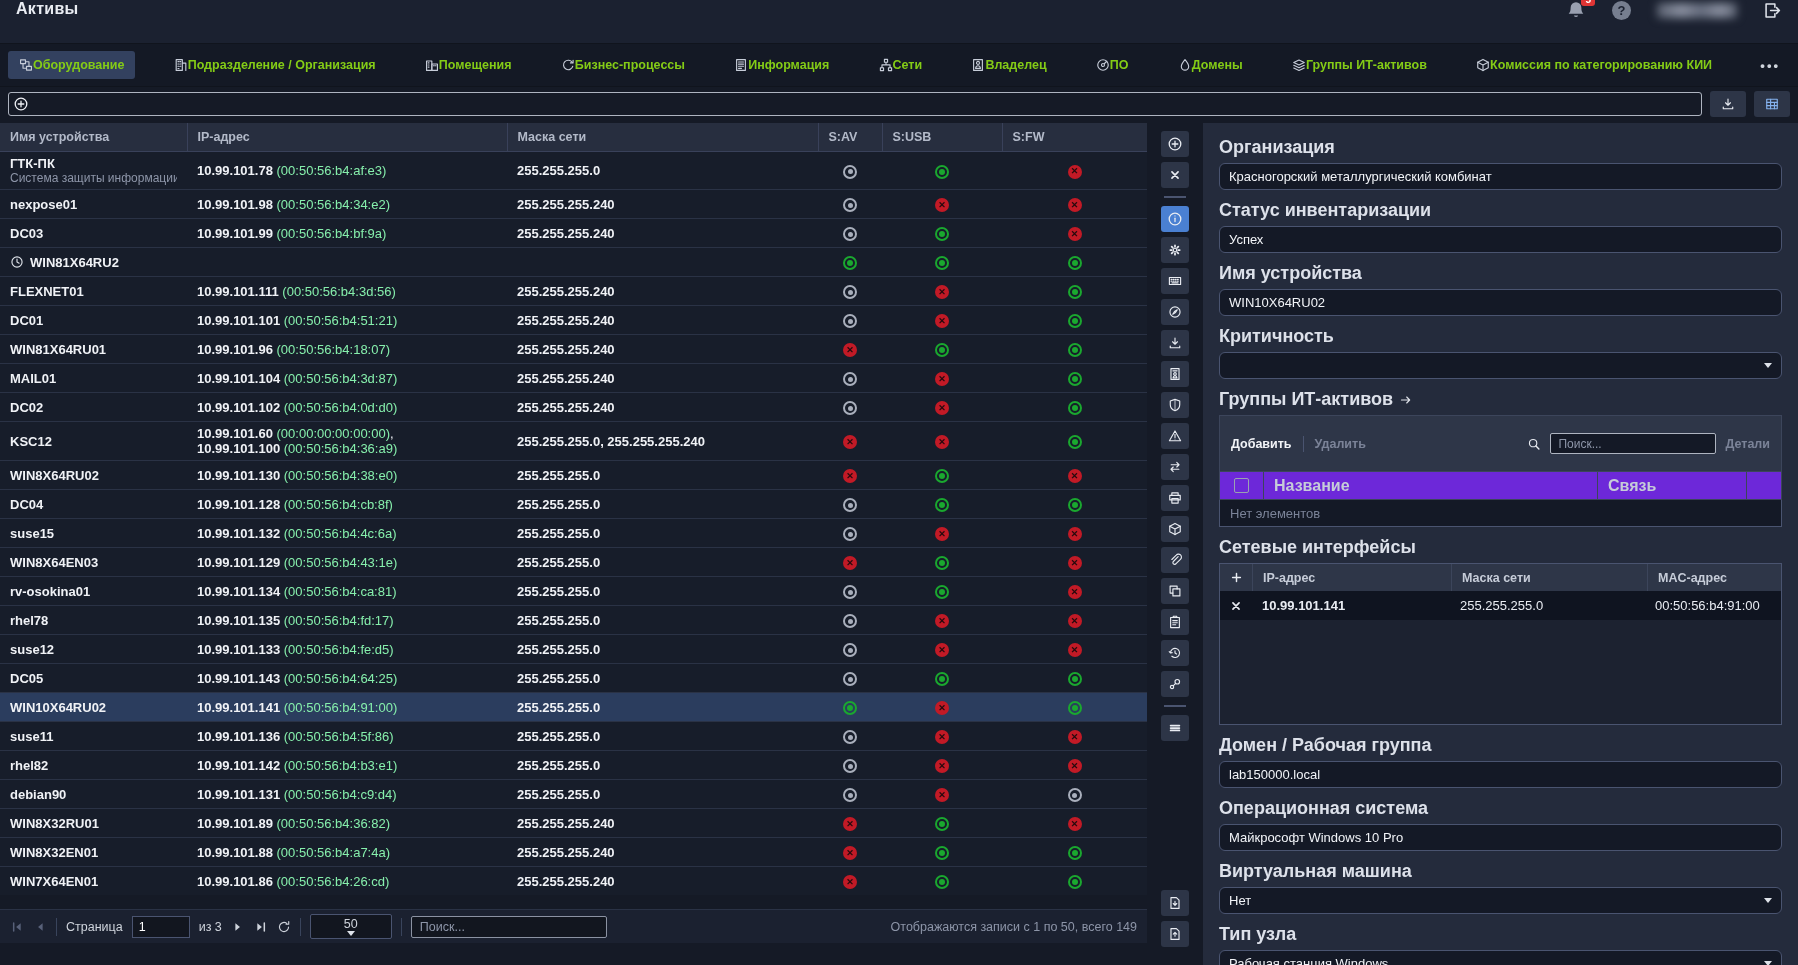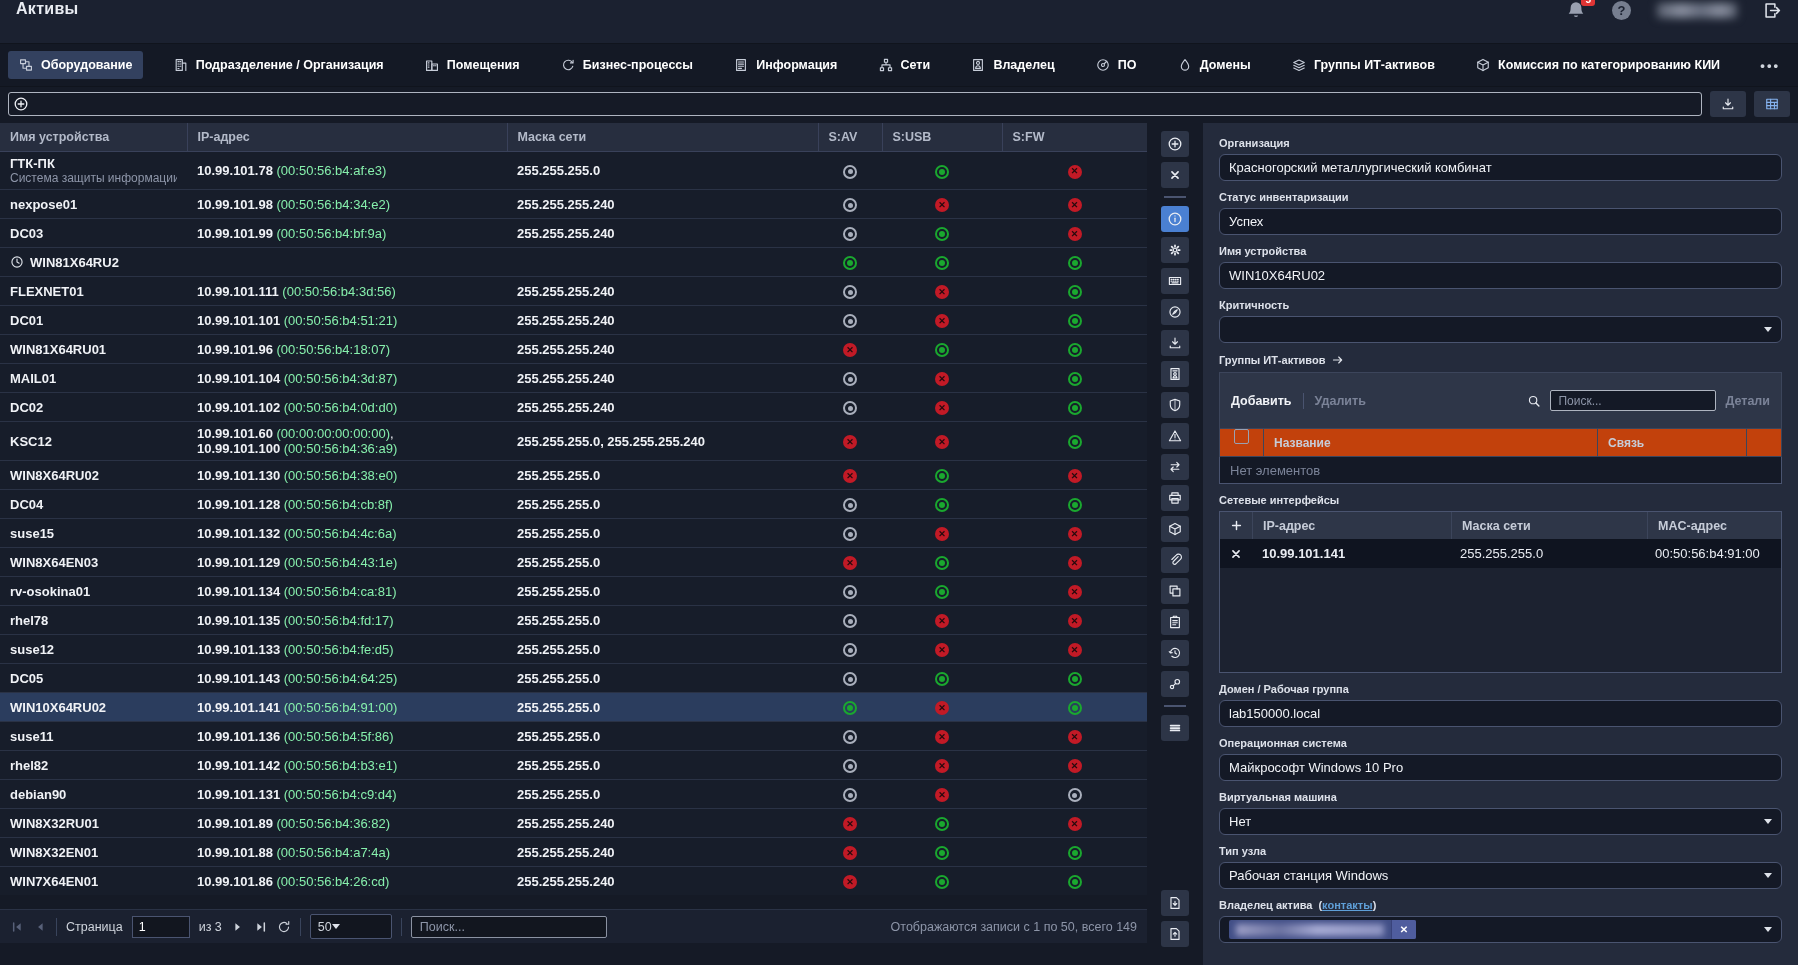--- a/index.html
+++ b/index.html
@@ -18,22 +18,22 @@
          font-weight:bold;border-radius:3px;padding:1px 4px;line-height:11px;}
   .help-circle{width:19px;height:19px;border-radius:50%;background:#767e8f;color:#1b2130;
                font-weight:bold;font-size:13px;display:flex;align-items:center;justify-content:center;}
   .user-blur{width:80px;height:15px;border-radius:2px;filter:blur(4px);
              background:linear-gradient(90deg,#59606f,#8a90a0 30%,#666d7e 55%,#8a90a0 80%,#5a6170);}
   .logout{color:#dfe3ea;}
 
   
   .tabbar{height:42px;flex:none;background:#141925;display:flex;align-items:center;
           padding:0 8px;justify-content:space-between;border-bottom:1px solid #10141d;}
-  .tab{display:flex;align-items:center;gap:8px;padding:7px 11px;border-radius:3px;
-       color:#ffffff;font-weight:bold;font-size:12.5px;white-space:nowrap;cursor:pointer;}
+  .tab{display:flex;align-items:center;gap:0;padding:7px 11px;border-radius:3px;
+       color:#84cc16;font-weight:bold;font-size:12.5px;white-space:nowrap;cursor:pointer;}
   .tab .ticon{color:#c7cdd9;}
   .tab.selected{background:#33415f;}
   .tab-more{color:#cfd4dc;font-weight:bold;letter-spacing:2px;padding:0 10px;cursor:pointer;}
 
   
   .filterrow{height:30px;flex:none;display:flex;align-items:center;padding:2px 8px 4px;gap:6px;}
   .filterbar{flex:1;height:22px;border:1px solid #aeb4c0;border-radius:3px;
              display:flex;align-items:center;padding:0 1px;}
   .filter-add{width:22px;height:18px;display:flex;align-items:center;justify-content:center;
               color:#eef0f5;cursor:pointer;}
@@ -72,59 +72,59 @@
 
   
   .pagebar{height:33px;flex:none;background:#1b2130;border-top:1px solid #2a3245;
            display:flex;align-items:center;padding:0 10px;gap:9px;color:#cfd4dc;font-size:12.5px;}
   .pg-ic{color:#cfd4dc;cursor:pointer;}
   .pg-ic.disabled{color:#586179;}
   .vsep{width:1px;height:18px;background:#39445c;flex:none;}
   .pg-input{width:44px;height:20px;background:#12161f;border:1px solid #4a5470;color:#fff;
             padding:0 6px;font-size:12.5px;font-family:inherit;}
   .pg-select{width:66px;height:23px;background:#12161f;border:1px solid #4a5470;border-radius:2px;
-             display:flex;align-items:center;justify-content:flex-start;padding:0 7px;cursor:pointer;}
+             display:flex;align-items:center;justify-content:center;padding:0 7px;cursor:pointer;flex-direction:column;}
   .caret{width:0;height:0;border-left:4.5px solid transparent;border-right:4.5px solid transparent;
          border-top:5px solid #dfe3ea;}
   .pg-search{width:178px;height:20px;background:#12161f;border:1px solid #8b92a2;border-radius:2px;
              color:#e9ecf2;padding:0 8px;font-size:12.5px;font-family:inherit;}
   .pg-search::placeholder{color:#8d95a8;}
   .pg-summary{margin-left:auto;color:#8d95a8;}
 
   
   .vtoolbar{width:56px;flex:none;display:flex;flex-direction:column;align-items:center;
             padding:8px 0 18px;gap:5px;}
   .vbtn{width:28px;height:26px;background:#2d3547;border-radius:3px;flex:none;color:#e9ecf2;
         display:flex;align-items:center;justify-content:center;cursor:pointer;}
   .vbtn.selected{background:#4a80d2;}
   .vdivider{width:22px;border-top:2px solid #4a5470;margin:3px 0;flex:none;}
   .vspacer{flex:1;}
 
   
   .panel{flex:1;background:#242b3c;padding:12px 16px 8px;overflow:hidden;min-width:0;}
-  .fld-label{color:#dde1ea;font-weight:bold;font-size:11px;margin:10px 0 5px;display:flex;
+  .fld-label{color:#dde1ea;font-weight:bold;font-size:18px;margin:10px 0 5px;display:flex;
              align-items:center;gap:6px;}
   .fld-label:first-child{margin-top:2px;}
   .fld{height:25px;background:#141926;border:1px solid #4a5470;border-radius:6px;
        display:flex;align-items:center;padding:0 9px;color:#f2f4f8;font-size:13px;}
   .fld.select{justify-content:space-between;cursor:pointer;}
   .link{color:#5f9fd8;text-decoration:underline;cursor:pointer;}
   .goto{color:#dfe3ea;}
 
   .grp-toolbar{background:#2e3648;border:1px solid #3c455b;height:29px;display:flex;
                align-items:center;padding:13px 11px;gap:11px;font-size:12.5px;}
   .grp-btn{font-weight:bold;color:#f2f4f8;cursor:pointer;}
   .grp-btn.disabled{color:#7b8398;}
   .grp-sep{width:1px;height:16px;background:#4a5470;}
   .grp-right{margin-left:auto;display:flex;align-items:center;gap:9px;}
   .grp-search{width:150px;height:19px;background:#141926;border:1px solid #aeb4c0;border-radius:2px;
               color:#e9ecf2;padding:0 7px;font-size:12px;font-family:inherit;}
   .grp-search::placeholder{color:#8d95a8;}
-  .grp-head{display:flex;background:#c2410c;border:1px solid #3c455b;border-top:none;height:27px;
-            color:#c6ccd8;font-weight:bold;font-size:12px;}
+  .grp-head{display:flex;background:#6d28d9;border:1px solid #3c455b;border-top:none;height:27px;
+            align-items:center;color:#c6ccd8;font-weight:bold;font-size:16px;}
   .grp-head .cb{width:13px;height:13px;border:1px solid #9aa1b2;border-radius:2px;margin:0 14px;}
   .gh-name{flex:1;border-left:1px solid #3c455b;padding:0 10px;align-self:stretch;display:flex;align-items:center;}
   .gh-link{width:128px;border-left:1px solid #3c455b;padding:0 10px;align-self:stretch;display:flex;align-items:center;}
   .gh-x{width:34px;border-left:1px solid #3c455b;align-self:stretch;}
   .grp-empty{border:1px solid #4a5470;border-top:none;background:#141926;color:#7b8398;
              height:26px;display:flex;align-items:center;padding:0 10px;}
 
   .nic-table{border:1px solid #4a5470;margin-top:2px;}
   .nic-head{display:flex;background:#2e3648;height:27px;align-items:center;color:#c6ccd8;
             font-weight:bold;font-size:12.5px;}

